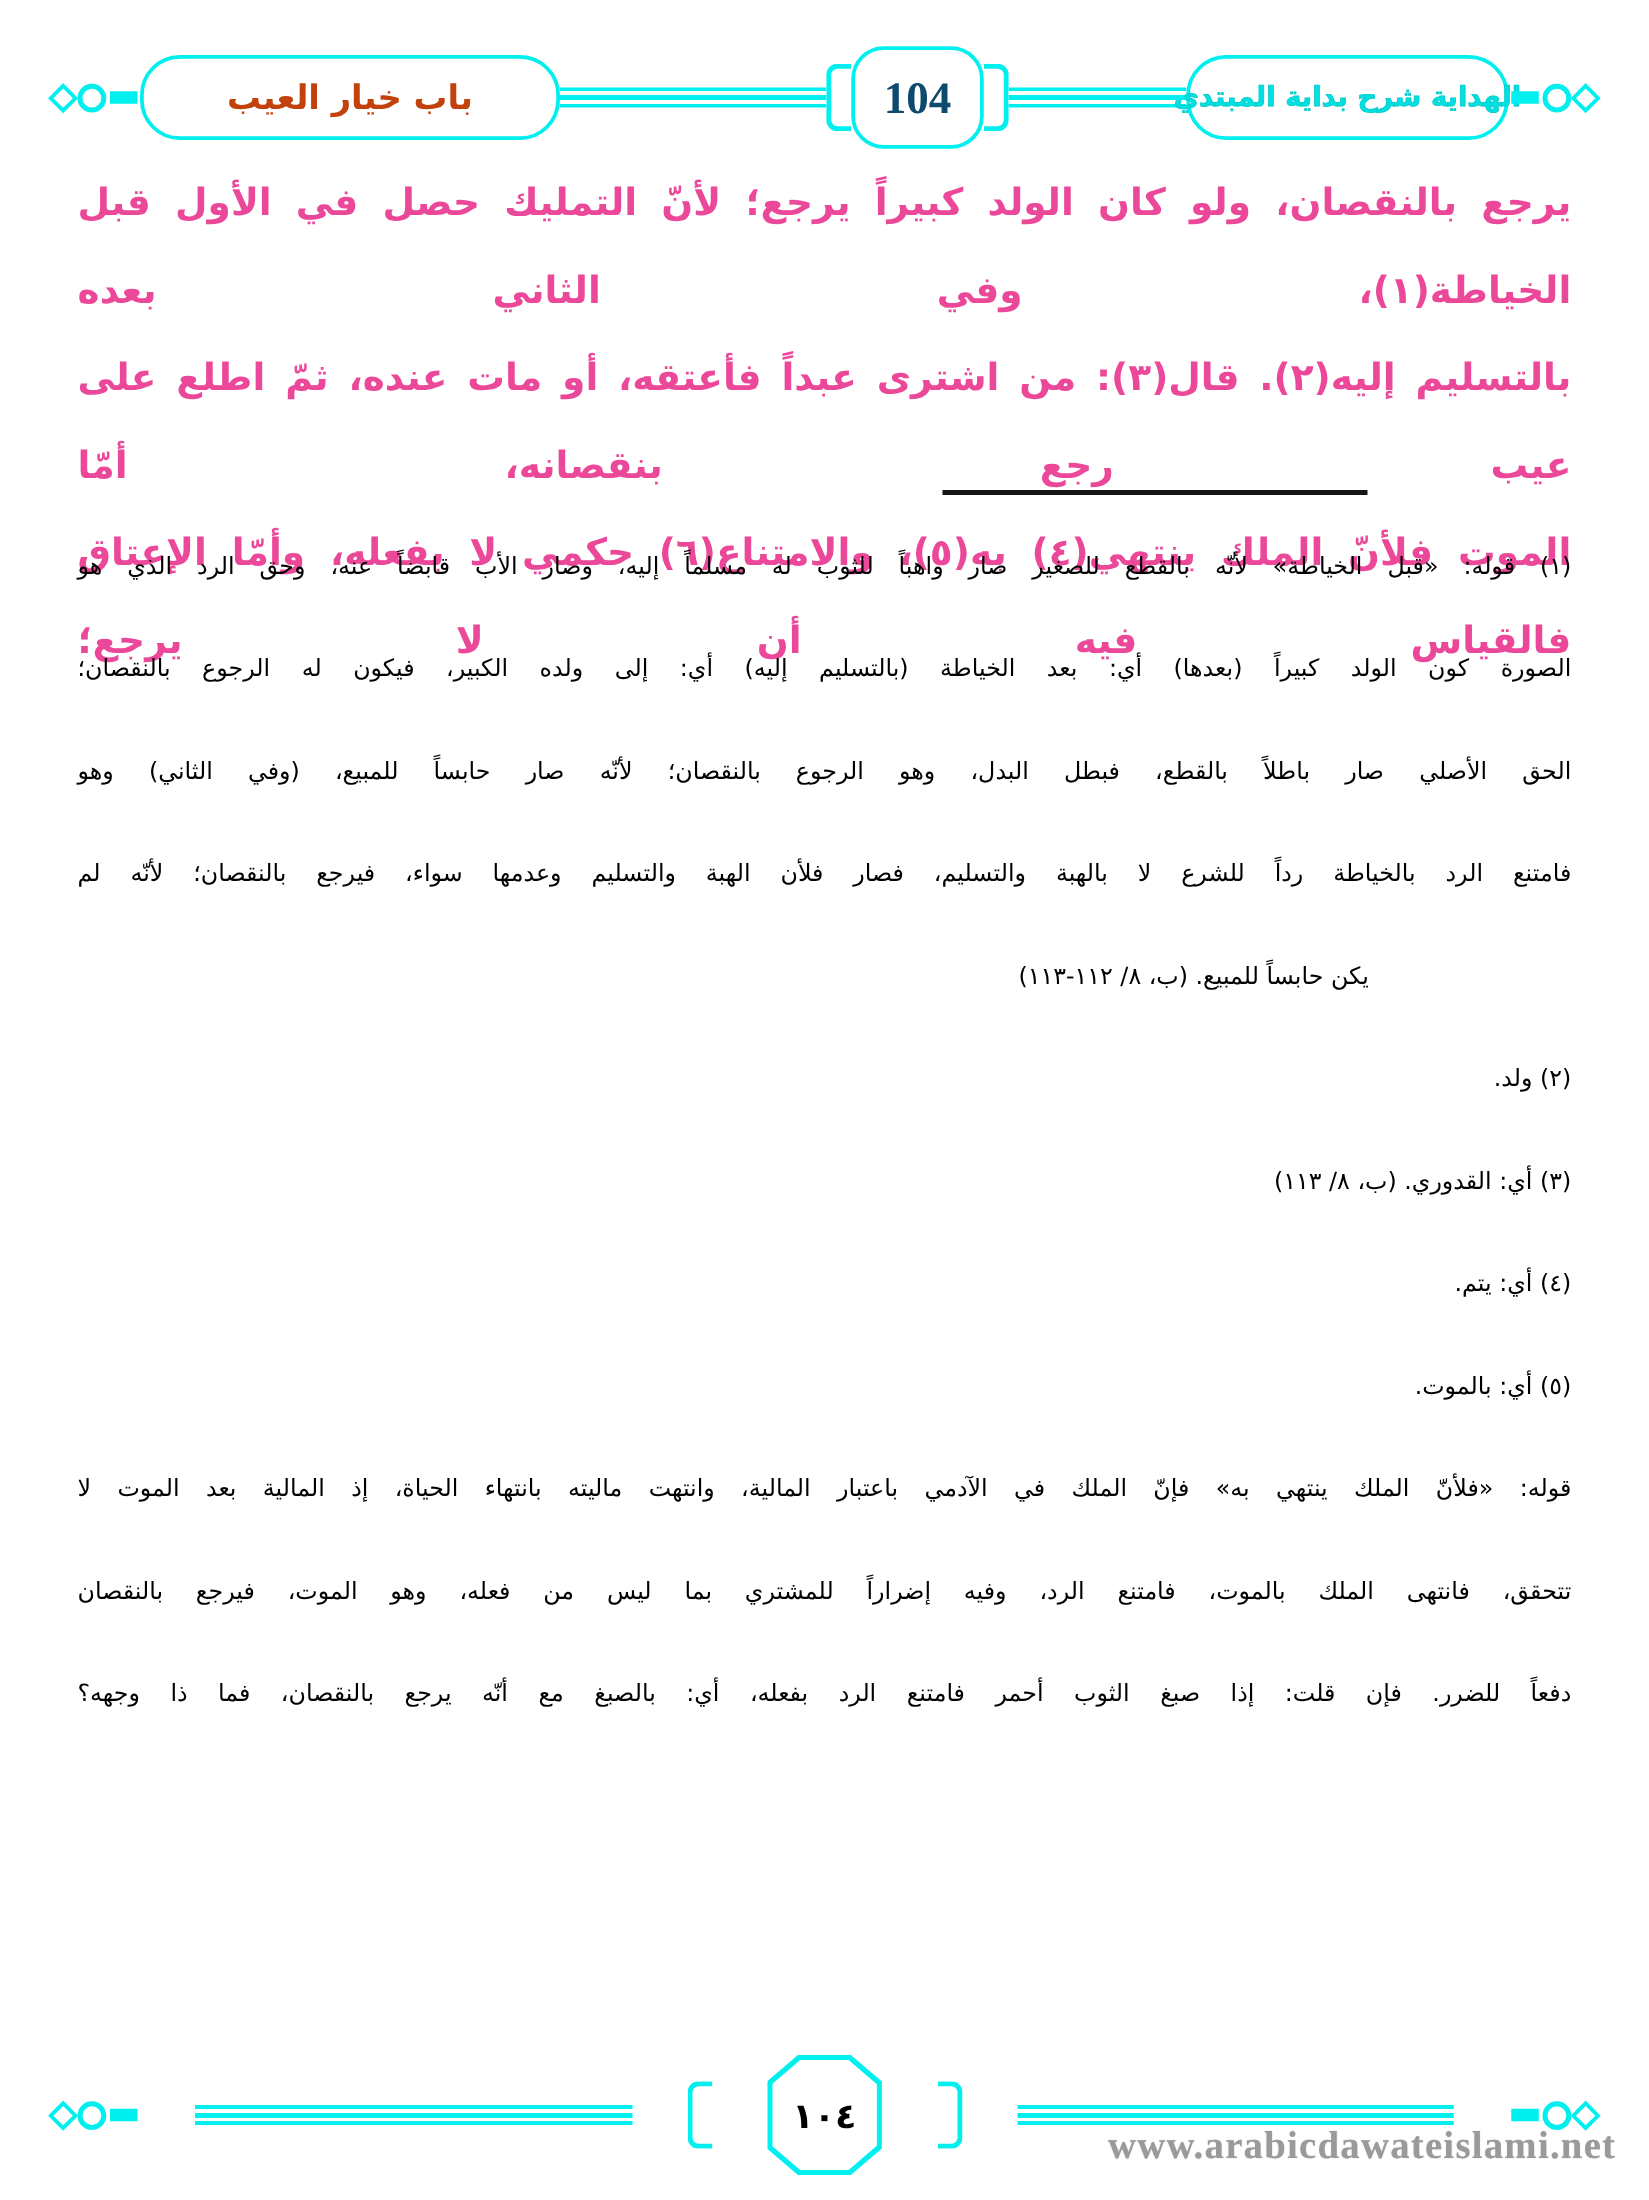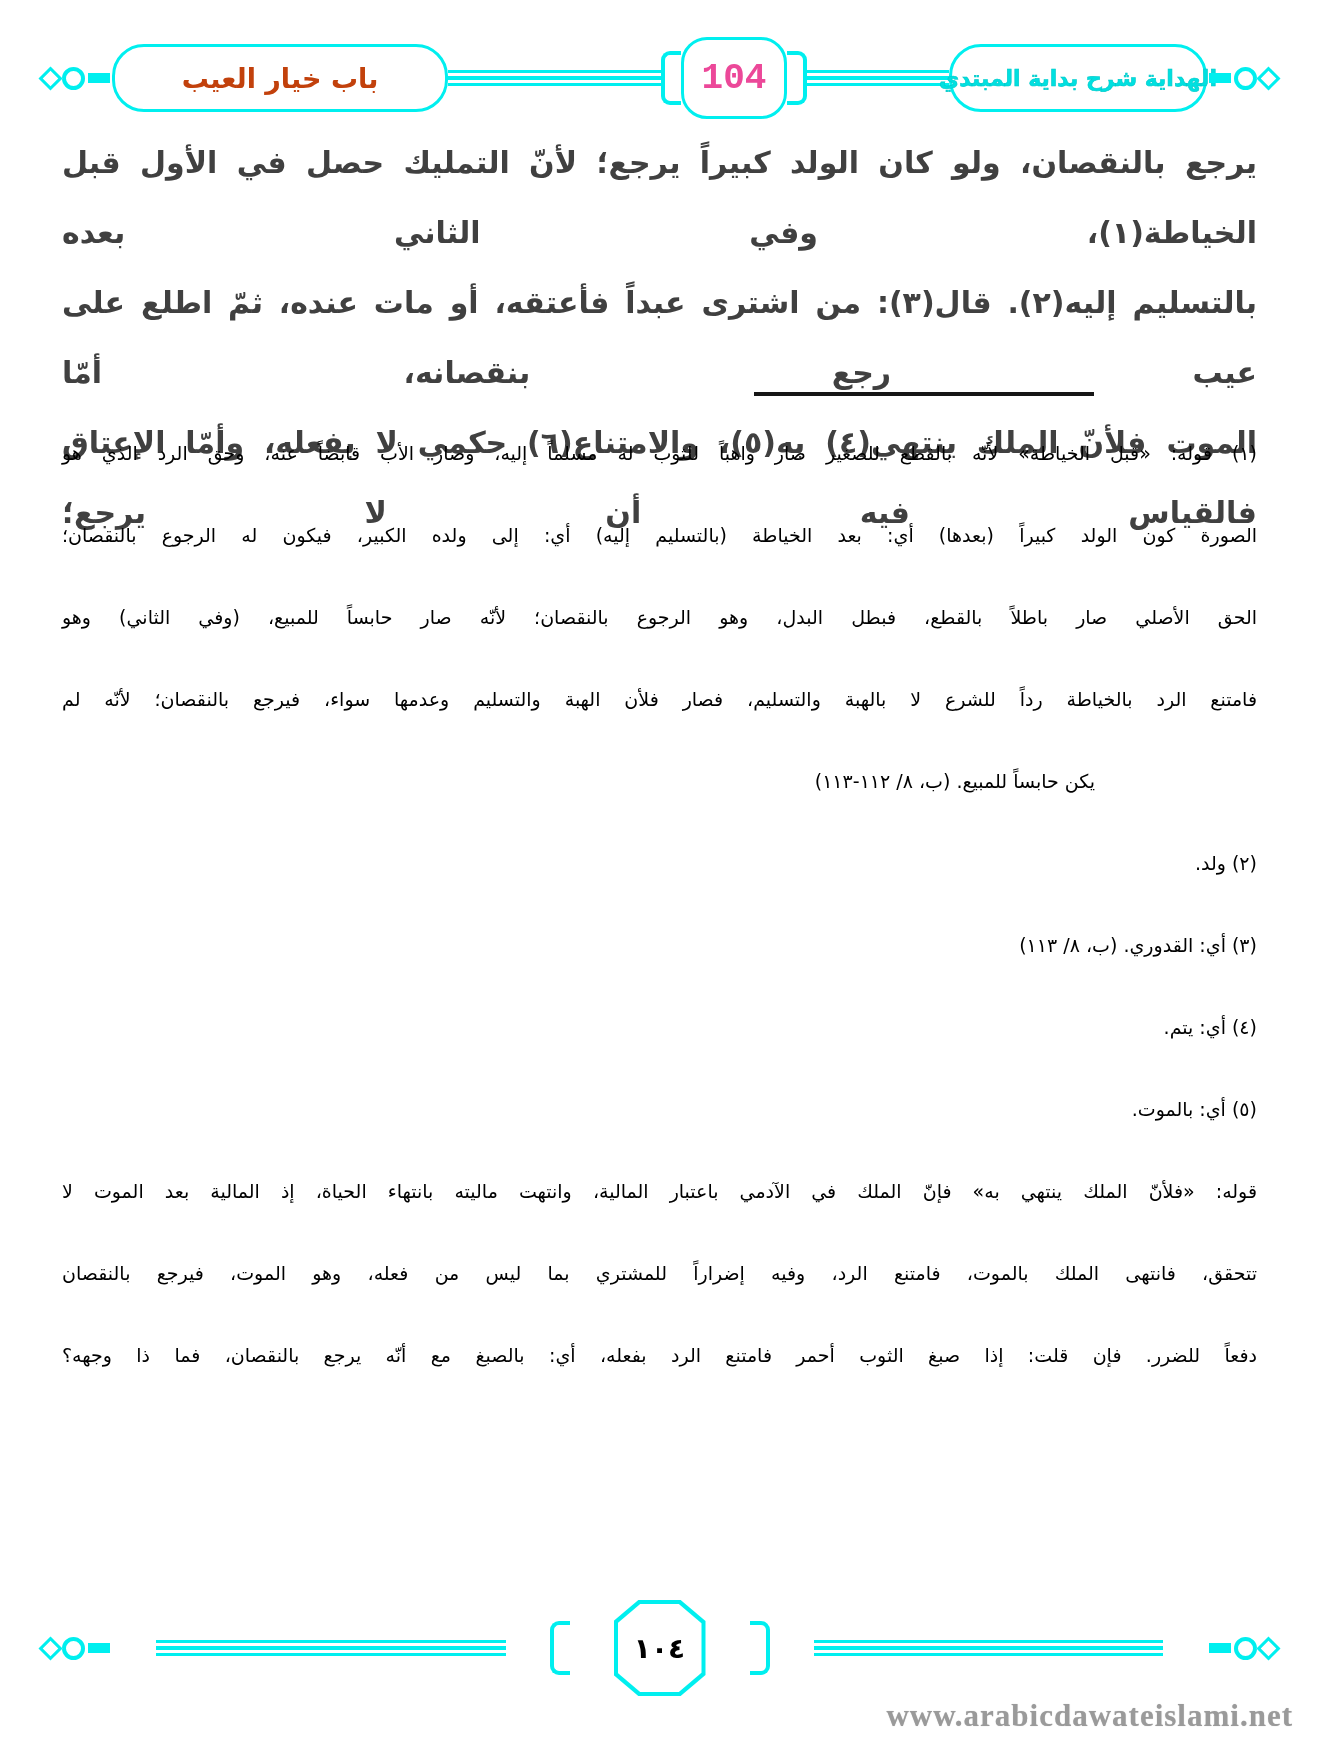--- a/index.html
+++ b/index.html
@@ -2,50 +2,50 @@
 <html lang="ar"><head>
 <meta charset="utf-8">
 <style>
   html,body{margin:0;padding:0;}
   body{background:#ffffff;font-family:"DejaVu Sans","Liberation Sans",sans-serif;}
   .page{position:relative;width:1319px;height:1760px;background:#ffffff;overflow:hidden;}
 
   
   .band{position:absolute;left:40px;right:40px;display:flex;align-items:center;direction:ltr;}
   .band.header{top:36px;height:84px;}
-  .band.footer{top:1612px;height:72px;gap:44px;}
+  .band.footer{top:1656px;height:72px;gap:44px;}
   .tline{height:16px;flex:1;background:linear-gradient(to bottom,
         #00efef 0 3px,#ffffff 3px 6px,#00efef 6px 10px,#ffffff 10px 13px,#00efef 13px 16px);}
   .tline.wide{flex:1.5;}
   .pill{border:3px solid #00efef;background:#ffffff;display:flex;align-items:center;justify-content:center;flex:0 0 auto;}
   .pill.chapter{width:330px;height:62px;border-radius:32px;}
   .pill.pagenum{width:100px;height:76px;border-radius:26px;}
   .pill.booktitle{width:252px;height:62px;border-radius:32px;}
   .chapter-text{font-size:27px;font-weight:bold;color:#c2410c;direction:rtl;}
-  .pagenum-text{font-size:36px;font-weight:bold;color:#ec4899;font-family:Liberation Mono, monospace;}
+  .pagenum-text{font-size:36px;font-weight:bold;color:#0c4a6e;font-family:Liberation Serif, serif;}
   .booktitle-text{font-size:22px;font-weight:bold;color:#00e0e0;direction:rtl;white-space:nowrap;-webkit-text-stroke:.6px #00c9c9;}
   .clamp{width:16px;height:46px;border:4px solid #00efef;border-radius:9px;flex:0 0 auto;}
   .clamp.open-right{border-right:none;border-top-right-radius:0;border-bottom-right-radius:0;}
   .clamp.open-left{border-left:none;border-top-left-radius:0;border-bottom-left-radius:0;}
   .endcap{display:flex;align-items:center;gap:3px;flex:0 0 auto;padding:0 2px;}
   .endcap .diamond{width:11px;height:11px;border:3px solid #00efef;transform:rotate(45deg);background:#fff;}
   .endcap .ring{width:15px;height:15px;border:4px solid #00efef;border-radius:50%;background:#fff;}
   .endcap .stub{width:22px;height:10px;background:#00efef;}
   .endcap.rev{flex-direction:row-reverse;}
 
   
   .octo-wrap{position:relative;width:92px;height:96px;flex:0 0 auto;}
   .octo-outer,.octo-inner{position:absolute;clip-path:polygon(27% 0%,73% 0%,100% 22%,100% 78%,73% 100%,27% 100%,0% 78%,0% 22%);}
   .octo-outer{inset:0;background:#00efef;}
   .octo-inner{inset:4px;background:#ffffff;display:flex;align-items:center;justify-content:center;}
   .octo-num{font-size:28px;font-weight:bold;color:#000;direction:rtl;}
 
   
   .matn{position:absolute;top:128px;right:62px;left:62px;direction:rtl;}
-  .matn .line{font-size:30px;font-weight:bold;color:#404040;line-height:70px;
+  .matn .line{font-size:30px;font-weight:bold;color:#ec4899;line-height:70px;
               text-align:justify;text-align-last:justify;white-space:nowrap;}
   .matn .line{white-space:normal;}
 
   .fn-sep{position:absolute;top:392px;right:225px;width:340px;height:4px;background:#161616;}
 
   .footnotes{position:absolute;top:412px;right:62px;left:62px;direction:rtl;}
   .footnotes .fline{font-size:19px;font-weight:normal;color:#000;line-height:82px;text-align:right;}
   .footnotes .fline.just{text-align:justify;text-align-last:justify;}
   .footnotes .fline.indent{padding-right:162px;}
 

